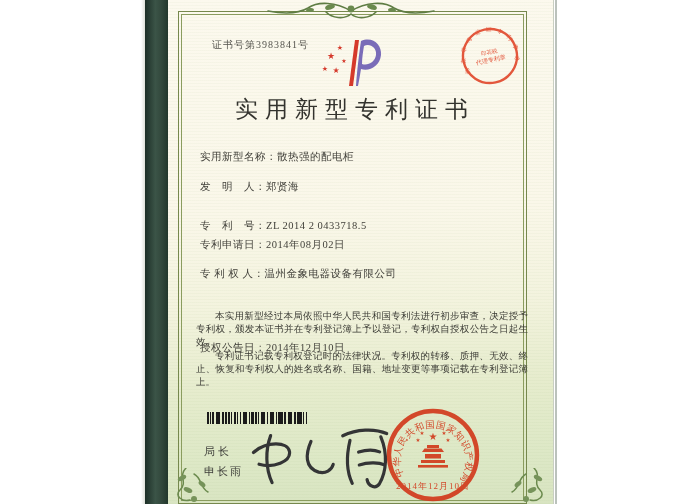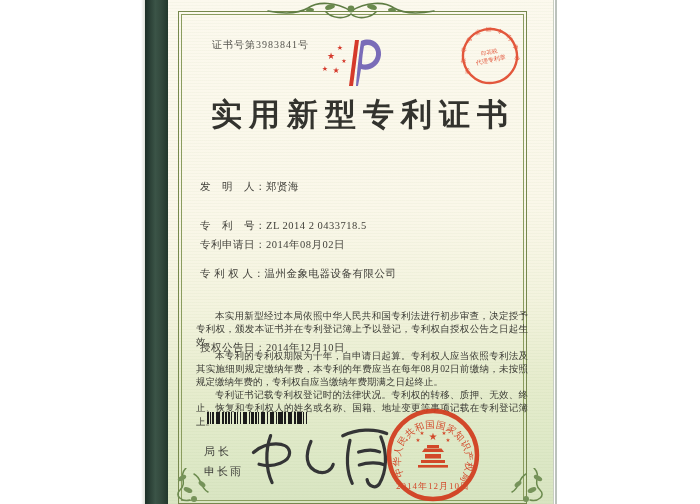--- a/index.html
+++ b/index.html
@@ -36,22 +36,22 @@
     content:"";position:absolute;inset:2px;border:1px solid #8a9c5e;
   }
   .orn{position:absolute;pointer-events:none;}
   
   .cert-no{
     position:absolute;left:196px;top:38px;width:180px;
     font-size:10px;letter-spacing:1px;color:#55544e;margin-left:16px;
   }
   .title{
     position:absolute;left:178px;top:94px;width:347px;
-    text-align:center;font-size:31px;font-weight:700;color:#33332e;
-    letter-spacing:7px;text-indent:7px;padding-left:8px;
+    text-align:center;font-size:23px;font-weight:400;color:#33332e;
+    letter-spacing:7px;text-indent:7px;
   }
   .field{
     position:absolute;left:200px;width:320px;
     font-size:10.5px;color:#403f39;letter-spacing:.5px;white-space:nowrap;
   }
   .paras{
     position:absolute;left:196px;top:310px;width:332px;
     font-size:9.5px;line-height:13.2px;color:#3a3a34;text-align:justify;
   }
   .paras p{margin:0;text-indent:2em;}
@@ -145,39 +145,41 @@
     </defs>
     <text class="stamp-ring-text">
       <textPath href="#stampArc" startOffset="2">北京市海淀区专利事务所</textPath>
     </text>
     <text class="stamp-mid" x="31" y="29" font-size="5.5">印花税</text>
     <text class="stamp-mid" x="31" y="37" font-size="6">代理专利章</text>
   </svg>
 
   <div class="title">实用新型专利证书</div>
 
+  <div class="field" style="top:150px;">
+    <span>实用新型名称：</span><span>散热强的配电柜</span>
+  </div>
   <div class="field" style="top:180px;font-family:Liberation Mono, monospace;">
     <span>发　明　人：</span><span>郑贤海</span>
   </div>
   <div class="field" style="top:219px;">
     <span>专　利　号：</span><span>ZL 2014 2 0433718.5</span>
   </div>
   <div class="field" style="top:238px;">
     <span>专利申请日：</span><span>2014年08月02日</span>
   </div>
   <div class="field" style="top:267px;">
     <span>专 利 权 人：</span><span>温州金象电器设备有限公司</span>
   </div>
   <div class="field" style="top:297px;margin-top:44px;">
     <span>授权公告日：</span><span>2014年12月10日</span>
   </div>
 
   <div class="paras">
     <p>本实用新型经过本局依照中华人民共和国专利法进行初步审查，决定授予专利权，颁发本证书并在专利登记簿上予以登记，专利权自授权公告之日起生效。</p>
-    <p>本专利的专利权期限为十年，自申请日起算。专利权人应当依照专利法及其实施细则规定缴纳年费，本专利的年费应当在每年08月02日前缴纳，未按照规定缴纳年费的，专利权自应当缴纳年费期满之日起终止。</p>
     <p>专利证书记载专利权登记时的法律状况。专利权的转移、质押、无效、终止、恢复和专利权人的姓名或名称、国籍、地址变更等事项记载在专利登记簿上。</p>
   </div>
 
   <div class="barcode"></div>
 
   <div class="signer-role">局长</div>
   <div class="signer-name">申长雨</div>
 
   <svg class="signature" width="165" height="75" viewBox="0 0 165 75">
     <g fill="none" stroke="#26262a" stroke-width="3.2" stroke-linecap="round">

